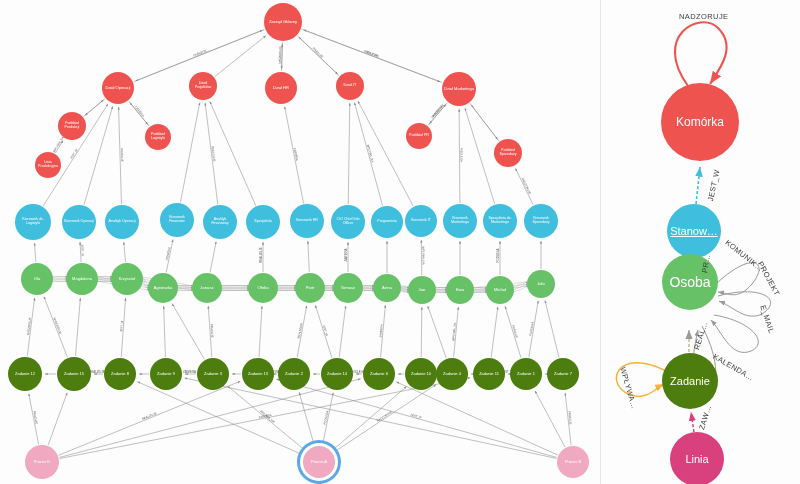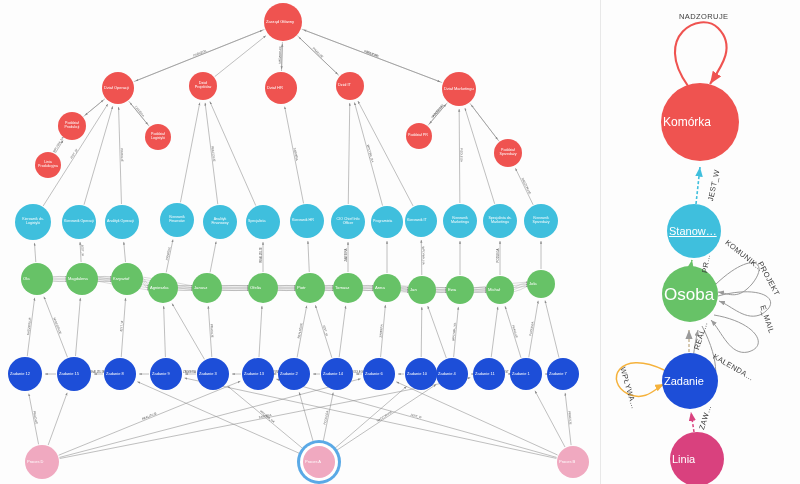--- a/index.html
+++ b/index.html
@@ -16,34 +16,34 @@
     position:absolute;top:0;left:600px;width:1px;height:484px;
     background:#e8e8e8;
   }
 
   svg.layer{position:absolute;top:0;left:0;width:800px;height:484px;}
 
   
   .node{
     position:absolute;
     border-radius:50%;
-    display:flex;align-items:center;
+    display:flex;align-items:center;justify-content:center;
     text-align:center;
     color:#ffffff;
     line-height:1.0;
     box-sizing:border-box;
     overflow:hidden;
     transform:translate(-50%,-50%);
     user-select:none;
   }
   .node span{display:block;padding:0 2px;word-break:break-word;}
   .n-red{background:#ef5350;}
   .n-cyan{background:#3fbfdd;}
   .n-green{background:#67c267;}
-  .n-orange{background:#1d4ed8;}
+  .n-orange{background:#4d7c0f;}
   .n-pink{background:#f0a9c0;}
   .n-magenta{background:#d9417e;}
   .selected{box-shadow:0 0 0 3px #ffffff,0 0 0 6px #5aa9e6;}
 
   
   .schema .node{font-size:11px;}
 
   
   .rel-label{
     position:absolute;
@@ -489,21 +489,21 @@
     <path d="M694,432 L691,412" stroke="#d9417e" stroke-width="1.5" fill="none" stroke-dasharray="3 2" marker-end="url(#ahm)"></path>
   </svg>
 
   <div id="schema-nodes" class="schema">
       <div class="node n-red" style="left: 700px; top: 122px; width: 78px; height: 78px; font-size: 12px;">
         <span>Komórka</span>
       </div>
       <div class="node n-cyan" style="left: 694px; top: 231px; width: 54px; height: 54px; font-size: 11px; text-decoration: underline;">
         <span>Stanow…</span>
       </div>
-      <div class="node n-green" style="left: 690px; top: 294px; width: 56px; height: 56px; font-size: 17px;">
+      <div class="node n-green" style="left: 690px; top: 282px; width: 56px; height: 56px; font-size: 14px;">
         <span>Osoba</span>
       </div>
       <div class="node n-orange" style="left: 690px; top: 381px; width: 56px; height: 56px; font-size: 11px;">
         <span>Zadanie</span>
       </div>
       <div class="node n-magenta" style="left: 697px; top: 459px; width: 54px; height: 54px; font-size: 11px;">
         <span>Linia</span>
       </div>
     </div>
 

